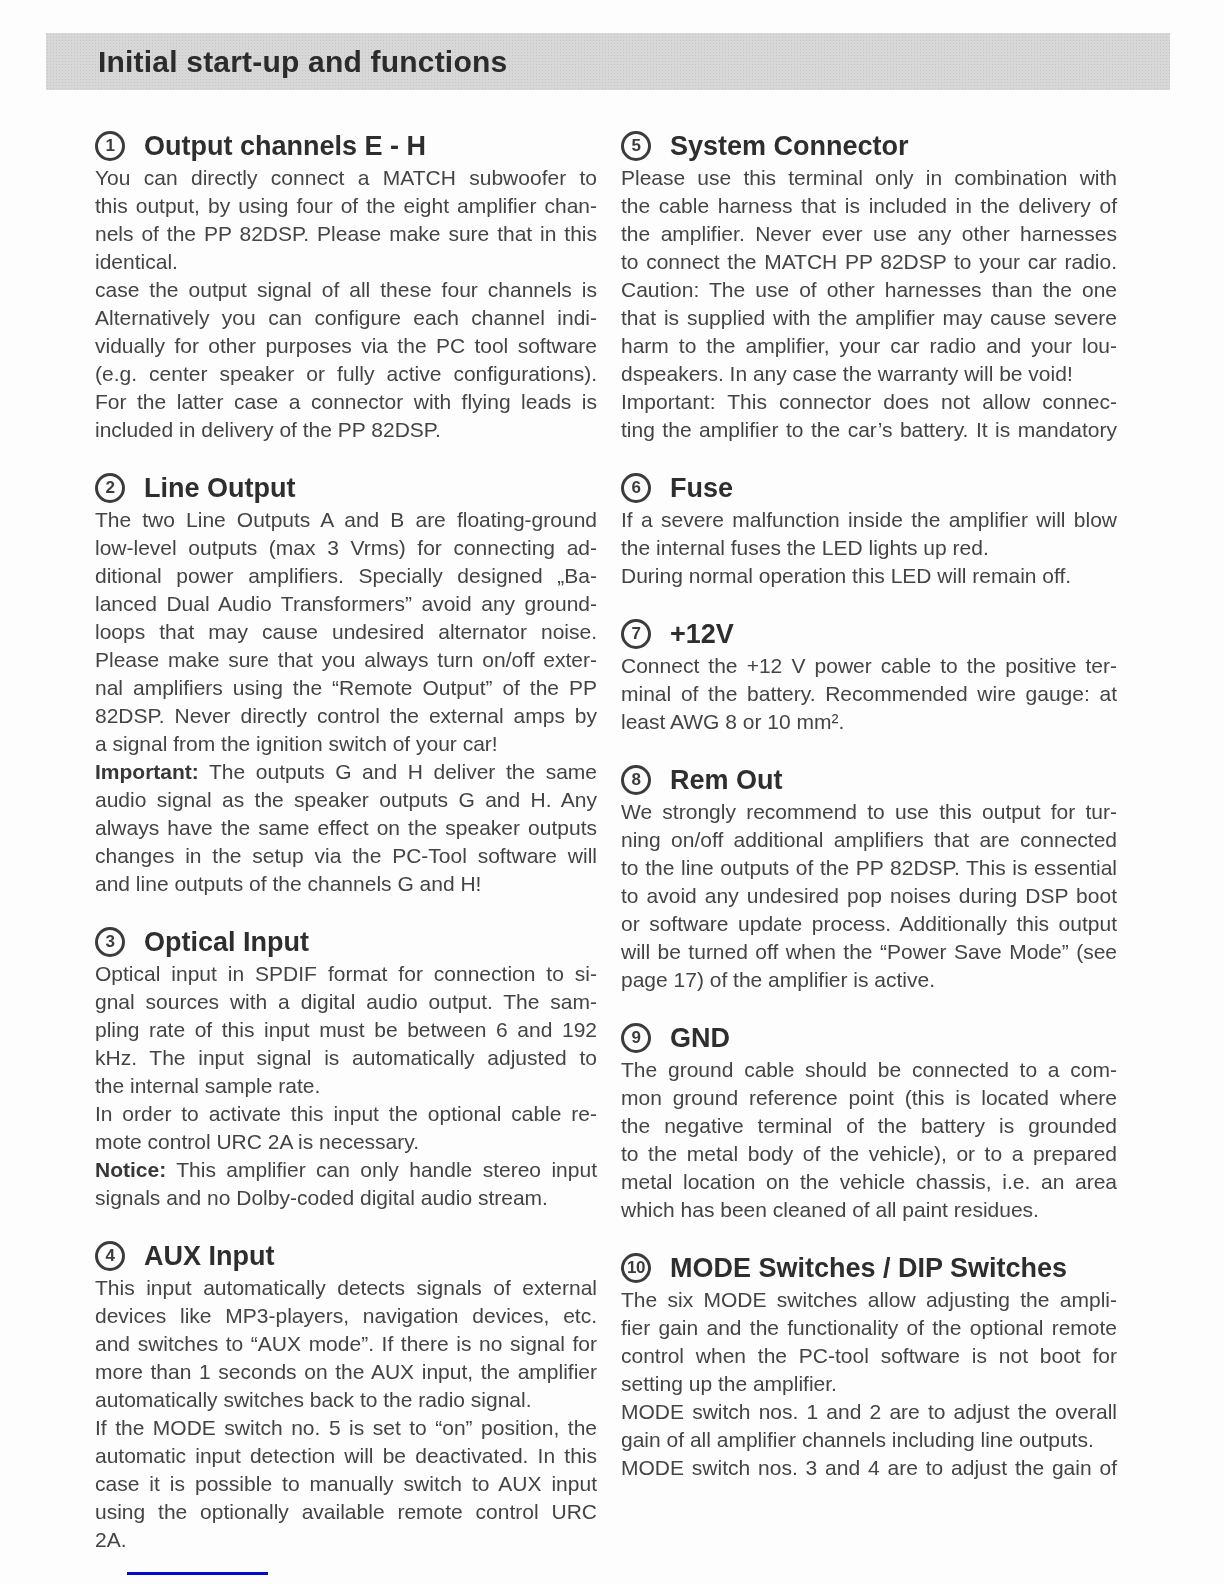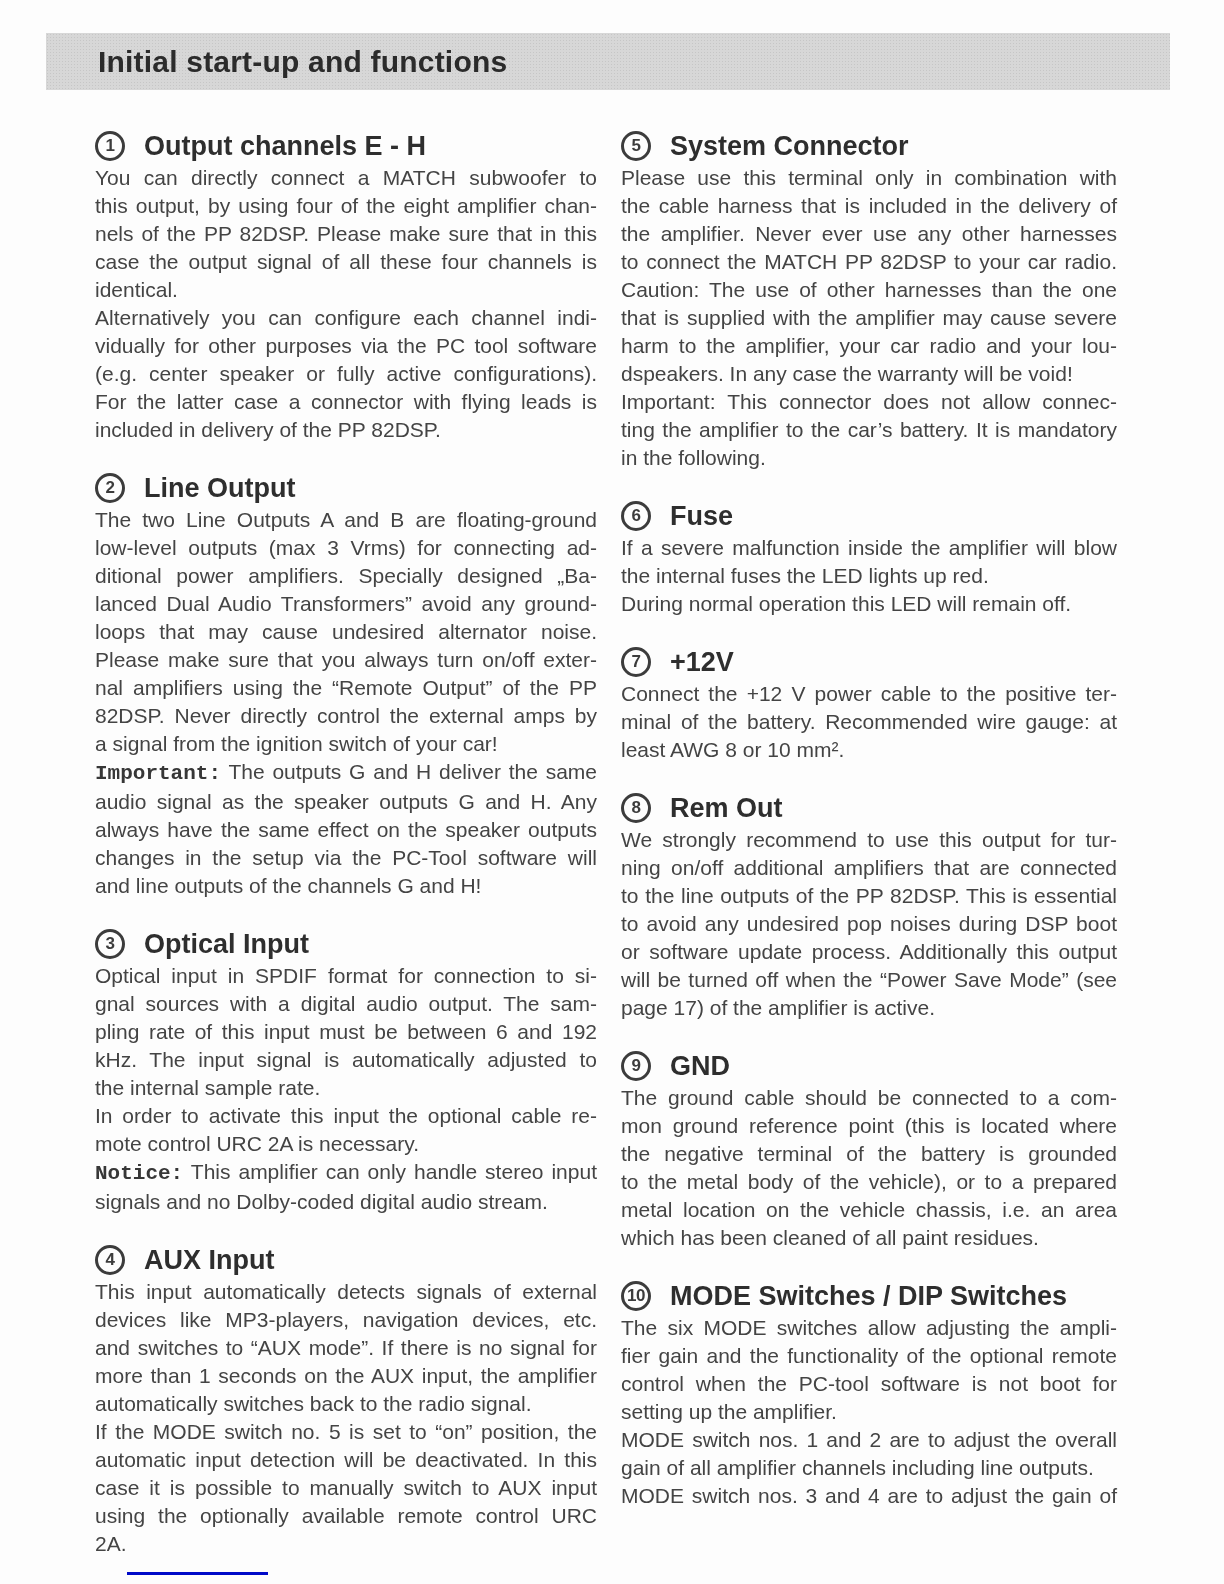--- a/index.html
+++ b/index.html
@@ -30,43 +30,43 @@
     box-sizing:border-box; width:30px; height:30px; flex:none;
     border:3px solid #3c3c3c; border-radius:50%;
     display:flex; align-items:center; justify-content:center;
     font-size:17px; font-weight:bold; color:#3c3c3c; letter-spacing:-0.5px;
   }
   .line {
     font-size:21px; line-height:28px; color:#444444;
     text-align:justify; text-align-last:justify;
   }
   .line.endp { text-align-last:left; }
-  .line b { font-weight:bold; color:#373737;font-family:Liberation Mono, monospace; }
+  .line b { font-weight:bold; color:#373737; }
   .page-number { position:absolute; left:1120px; top:1592px; font-size:23px; color:#3f3f3f; }
   .blue-mark { position:absolute; left:127px; top:1572px; width:141px; height:3px; background:#000ac8; }
 </style>
 </head>
 <body>
 
 <div class="page">
   <div class="header-bar">
     <span class="header-title">Initial start-up and functions</span>
   </div>
   <div class="col col-left" id="col-left">
       <section class="sec">
         <div class="sec-head">
           <span class="num-circle">1</span>
           <span class="sec-title">Output channels E - H</span>
         </div>
         <div class="para">
           <div class="line">You can directly connect a MATCH subwoofer to</div>
           <div class="line">this output, by using four of the eight amplifier chan-</div>
           <div class="line">nels of the PP 82DSP. Please make sure that in this</div>
+          <div class="line endp">identical.</div>
           <div class="line">case the output signal of all these four channels is</div>
-          <div class="line endp">identical.</div>
         </div>
         <div class="para">
           <div class="line">Alternatively you can configure each channel indi-</div>
           <div class="line">vidually for other purposes via the PC tool software</div>
           <div class="line">(e.g. center speaker or fully active configurations).</div>
           <div class="line">For the latter case a connector with flying leads is</div>
           <div class="line endp">included in delivery of the PP 82DSP.</div>
         </div>
       </section>
       <section class="sec">
@@ -147,21 +147,20 @@
           <div class="line">the amplifier. Never ever use any other harnesses</div>
           <div class="line">to connect the MATCH PP 82DSP to your car radio.</div>
           <div class="line">Caution: The use of other harnesses than the one</div>
           <div class="line">that is supplied with the amplifier may cause severe</div>
           <div class="line">harm to the amplifier, your car radio and your lou-</div>
           <div class="line endp">dspeakers. In any case the warranty will be void!</div>
         </div>
         <div class="para">
           <div class="line">Important: This connector does not allow connec-</div>
           <div class="line">ting the amplifier to the car’s battery. It is mandatory</div>
-          <div class="line endp">in the following.</div>
         </div>
       </section>
       <section class="sec">
         <div class="sec-head">
           <span class="num-circle">6</span>
           <span class="sec-title">Fuse</span>
         </div>
         <div class="para">
           <div class="line">If a severe malfunction inside the amplifier will blow</div>
           <div class="line endp">the internal fuses the LED lights up red.</div>

